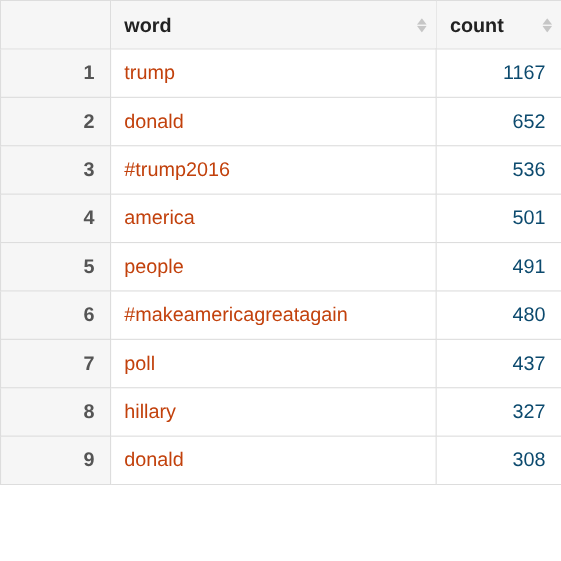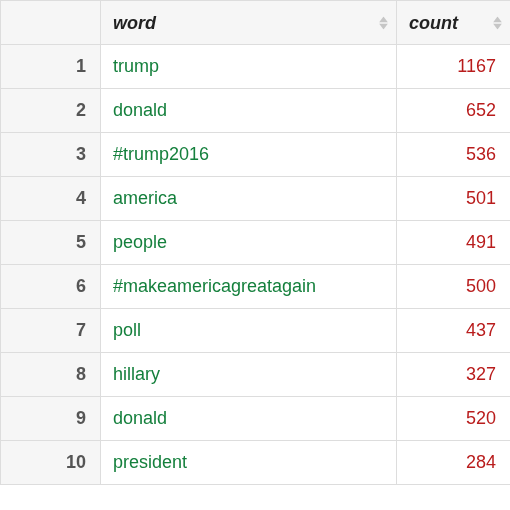--- a/index.html
+++ b/index.html
@@ -21,43 +21,42 @@
       border: 1px solid #ddd;
       padding: 10px 12px;
       height: 44px;
     }
     thead th {
       background: #f6f6f6;
       font-weight: 700;
       text-align: left;
       position: relative;
       color: #222;
-      font-style: italic;
     }
     thead th.rowh {
       background: #f6f6f6;
     }
     col.idx { width: 100px; }
     col.word { width: 296px; }
     col.count { width: 114px; }
     td.rownum {
       background: #f6f6f6;
       text-align: right;
       font-weight: 700;
       color: #555;
       padding-right: 14px;
     }
     td.word {
       text-align: left;
-      color: #15803d;
+      color: #c2410c;
       margin-left: 22px;
     }
     td.count {
       text-align: right;
-      color: #b91c1c;
+      color: #0c4a6e;
       padding-right: 14px;
     }
     .sort {
       position: absolute;
       right: 8px;
       top: 50%;
       transform: translateY(-50%);
       display: flex;
       flex-direction: column;
       gap: 1px;
@@ -125,36 +124,31 @@
       <td class="count">501</td>
     </tr>
     <tr>
       <td class="rownum">5</td>
       <td class="word">people</td>
       <td class="count">491</td>
     </tr>
     <tr>
       <td class="rownum">6</td>
       <td class="word">#makeamericagreatagain</td>
-      <td class="count">500</td>
+      <td class="count">480</td>
     </tr>
     <tr>
       <td class="rownum">7</td>
       <td class="word">poll</td>
       <td class="count">437</td>
     </tr>
     <tr>
       <td class="rownum">8</td>
       <td class="word">hillary</td>
       <td class="count">327</td>
     </tr>
     <tr>
       <td class="rownum">9</td>
       <td class="word">donald</td>
-      <td class="count">520</td>
-    </tr>
-    <tr>
-      <td class="rownum">10</td>
-      <td class="word">president</td>
-      <td class="count">284</td>
+      <td class="count">308</td>
     </tr>
   </tbody>
 </table>
 
 </body></html>

